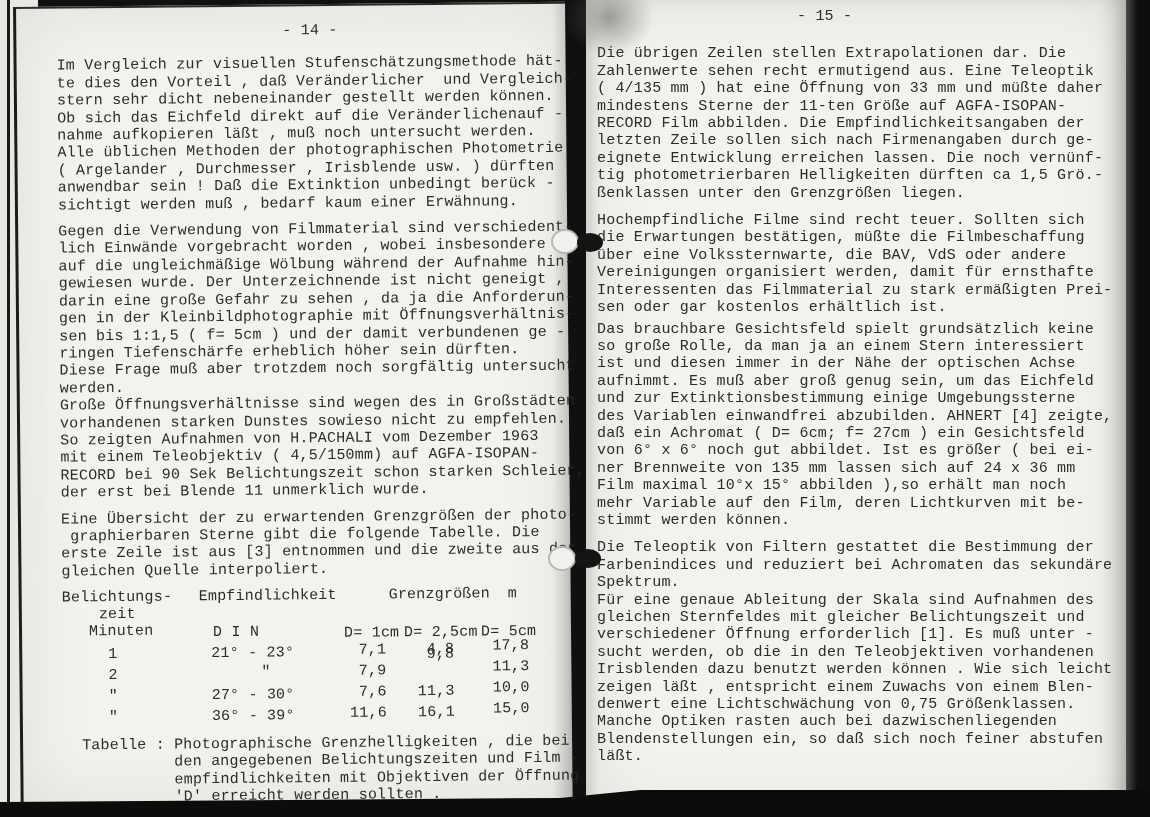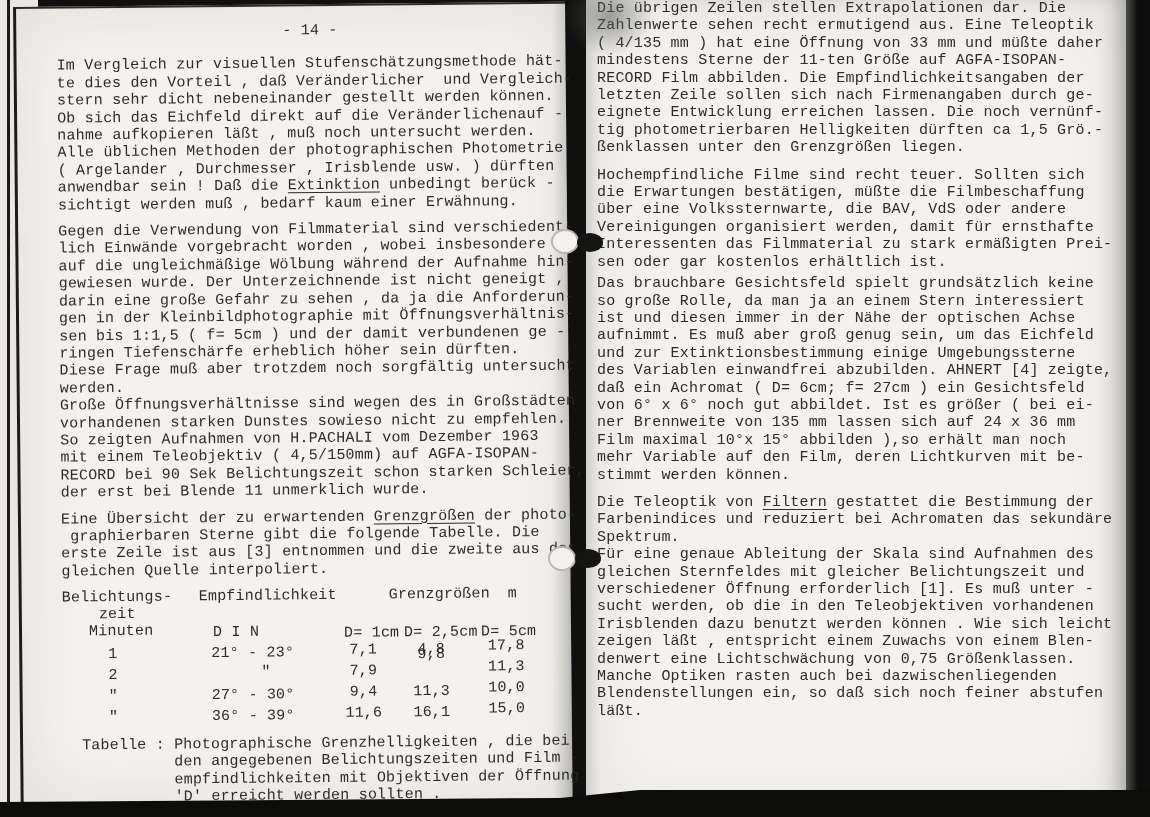--- a/index.html
+++ b/index.html
@@ -14,25 +14,25 @@
         letter-spacing:0.2px;box-sizing:border-box;box-shadow:inset 0 0 70px rgba(60,55,45,0.10);}
   #page-left{left:13px;top:2px;width:552px;height:801px;padding:0 4px 0 40px;
              border-left:3px solid #1d1c1a;border-top:2px solid #2c2b29;border-bottom:3px solid #141412;
              transform:rotate(-0.55deg);transform-origin:520px 0;}
   #page-right{left:586px;top:0;width:542px;height:817px;padding:0 20px 0 11px;
               box-shadow:inset -20px 0 24px -14px rgba(0,0,0,0.35), inset 0 0 70px rgba(60,55,45,0.10);}
   .pnum{white-space:pre;}
   #page-left .pnum{margin:16px 0 16px 226px;}
   #page-right .pnum{margin:8px 0 20px 200px;}
   .para{white-space:pre;margin:0 0 9px 0;}
-  .u{text-decoration:underline;text-underline-offset:3px;}
+  .u{text-underline-offset:3px;}
   
   .ltable{position:relative;height:138px;margin:4px 0 10px 0;}
   .tc{position:absolute;white-space:pre;}
-  .num{width:46px;text-align:center;}
+  .num{width:46px;text-align:right;}
   .caption{white-space:pre;margin-left:19px;line-height:17.2px;}
   
   .gutter{position:absolute;left:552px;top:0;width:48px;height:817px;z-index:6;
           background:linear-gradient(to right,rgba(16,16,16,0) 0%,rgba(16,16,16,0.16) 32%,
           rgba(16,16,16,0.30) 50%,rgba(16,16,16,0.12) 68%,rgba(16,16,16,0) 100%);}
   .gutter-top{position:absolute;left:564px;top:-22px;width:90px;height:78px;z-index:6;
           background:radial-gradient(ellipse at center,rgba(92,92,90,0.55),rgba(92,92,90,0) 70%);}
   .hole{position:absolute;width:26px;height:19px;border-radius:50%;background:#141413;z-index:7;}
   .hole-ring{position:absolute;width:24px;height:21px;border-radius:50%;border:2px solid #b9b7b3;
              background:#f2f1ed;z-index:6;}
@@ -104,38 +104,39 @@
       <span class="tc num" style="left:421px;top:52px">17,8</span>
 
       <span class="tc" style="left:46px;top:78px">2</span>
       <span class="tc" style="left:199px;top:76px">"</span>
       <span class="tc num" style="left:278px;top:76px">7,9</span>
       <span class="tc num" style="left:346px;top:60px">9,8</span>
       <span class="tc num" style="left:421px;top:73px">11,3</span>
 
       <span class="tc" style="left:46px;top:99px">"</span>
       <span class="tc" style="left:149px;top:99px">27° - 30°</span>
-      <span class="tc num" style="left:278px;top:97px">9,4</span>
+      <span class="tc num" style="left:278px;top:97px">7,6</span>
       <span class="tc num" style="left:346px;top:97px">11,3</span>
       <span class="tc num" style="left:421px;top:94px">10,0</span>
 
       <span class="tc" style="left:46px;top:120px">"</span>
       <span class="tc" style="left:149px;top:120px">36° - 39°</span>
       <span class="tc num" style="left:278px;top:118px">11,6</span>
       <span class="tc num" style="left:346px;top:118px">16,1</span>
       <span class="tc num" style="left:421px;top:115px">15,0</span>
     </div>
 
     <div class="caption">Tabelle : Photographische Grenzhelligkeiten , die bei
           den angegebenen Belichtungszeiten und Film -
           empfindlichkeiten mit Objektiven der Öffnung
           'D' erreicht werden sollten .</div>
   </div>
 
   <div class="page" id="page-right">
+    <div class="pnum">- 15 -</div>
 
     <div class="para" style="margin-bottom:10px">Die übrigen Zeilen stellen Extrapolationen dar. Die
 Zahlenwerte sehen recht ermutigend aus. Eine Teleoptik
 ( 4/135 mm ) hat eine Öffnung von 33 mm und müßte daher
 mindestens Sterne der 11-ten Größe auf AGFA-ISOPAN-
 RECORD Film abbilden. Die Empfindlichkeitsangaben der
 letzten Zeile sollen sich nach Firmenangaben durch ge-
 eignete Entwicklung erreichen lassen. Die noch vernünf-
 tig photometrierbaren Helligkeiten dürften ca 1,5 Grö.-
 ßenklassen unter den Grenzgrößen liegen.</div>

